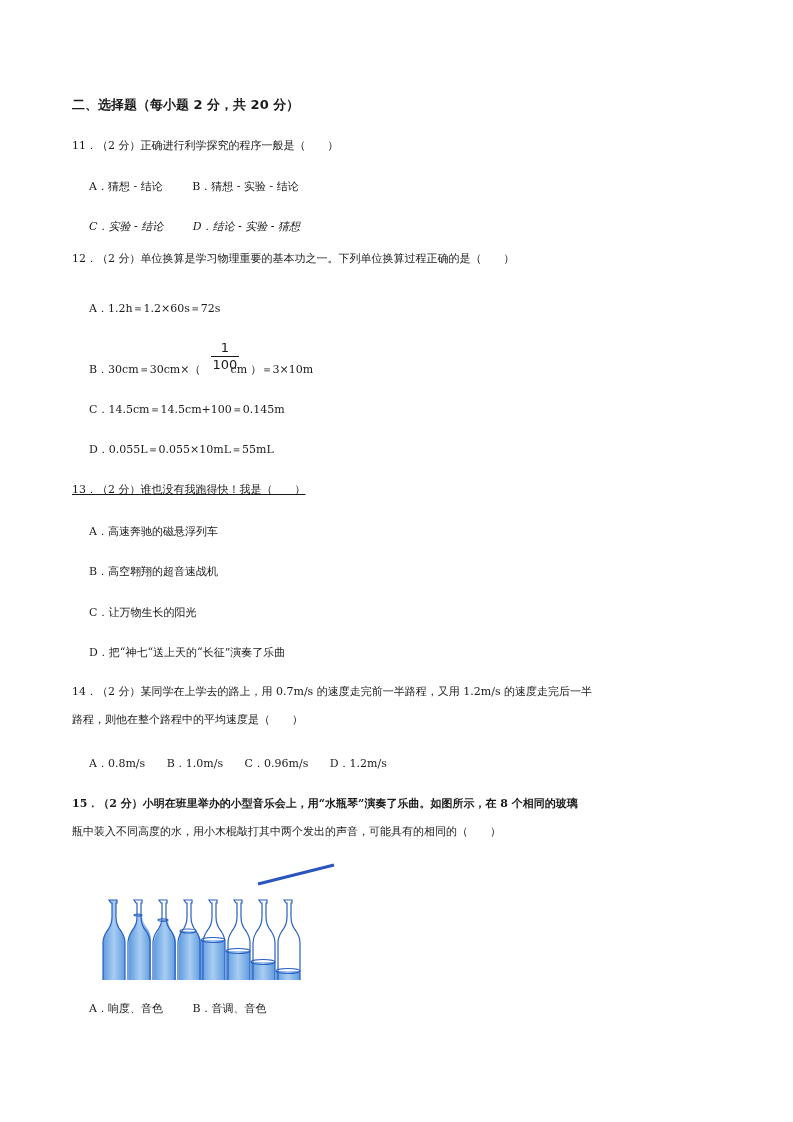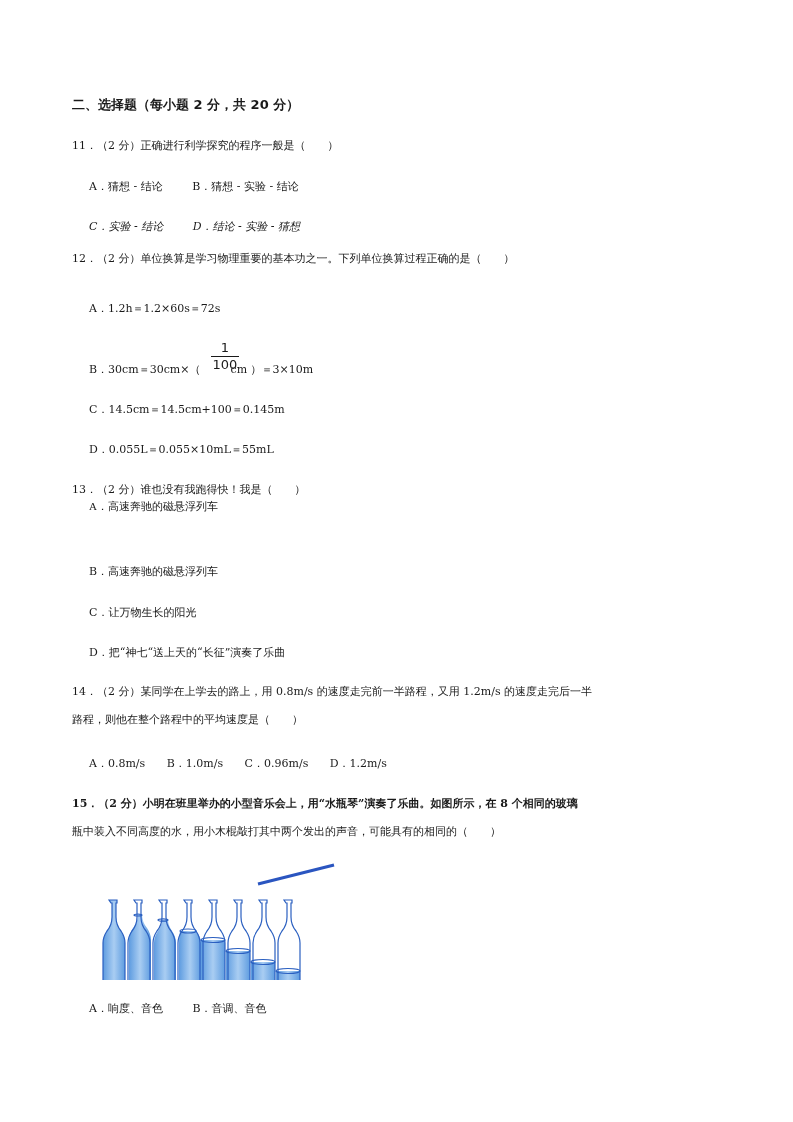--- a/index.html
+++ b/index.html
@@ -45,27 +45,27 @@
   <span>B．30cm＝30cm×（</span><span style="display:inline-block;width:30px;"></span><span>cm ）＝3×10m</span>
 </div>
 <div class="frac">
   <span class="num">1</span>
   <span class="bar"></span>
   <span class="den">100</span>
 </div>
 <div class="line opt" style="top:401px;">C．14.5cm＝14.5cm+100＝0.145m</div>
 <div class="line opt" style="top:441px;">D．0.055L＝0.055×10mL＝55mL</div>
 
-<div class="line" style="top:481px;">13．（2 分）谁也没有我跑得快！我是（　　）</div>
-<div class="line opt" style="top:497px;font-family:Liberation Serif, serif;">A．高速奔驰的磁悬浮列车</div>
-<div class="line opt" style="top:563px;">B．高速奔驰的磁悬浮列车</div>
+<div class="line" style="top:481px;text-decoration:underline;">13．（2 分）谁也没有我跑得快！我是（　　）</div>
+<div class="line opt" style="top:523px;">A．高速奔驰的磁悬浮列车</div>
+<div class="line opt" style="top:563px;">B．高空翱翔的超音速战机</div>
 <div class="line opt" style="top:604px;">C．让万物生长的阳光</div>
 <div class="line opt" style="top:644px;">D．把“神七“送上天的“长征”演奏了乐曲</div>
 
-<div class="line" style="top:683px;">14．（2 分）某同学在上学去的路上，用 0.8m/s 的速度走完前一半路程，又用 1.2m/s 的速度走完后一半</div>
+<div class="line" style="top:683px;">14．（2 分）某同学在上学去的路上，用 0.7m/s 的速度走完前一半路程，又用 1.2m/s 的速度走完后一半</div>
 <div class="line" style="top:711px;">路程，则他在整个路程中的平均速度是（　　）</div>
 <div class="line opt" style="top:755px;">
   <span>A．0.8m/s</span><span class="gap-sm"></span>
   <span>B．1.0m/s</span><span class="gap-sm"></span>
   <span>C．0.96m/s</span><span class="gap-sm"></span>
   <span>D．1.2m/s</span>
 </div>
 
 <div class="line" style="top:795px;font-weight:bold;">15．（2 分）小明在班里举办的小型音乐会上，用“水瓶琴”演奏了乐曲。如图所示，在 8 个相同的玻璃</div>
 <div class="line" style="top:823px;">瓶中装入不同高度的水，用小木棍敲打其中两个发出的声音，可能具有的相同的（　　）</div>

